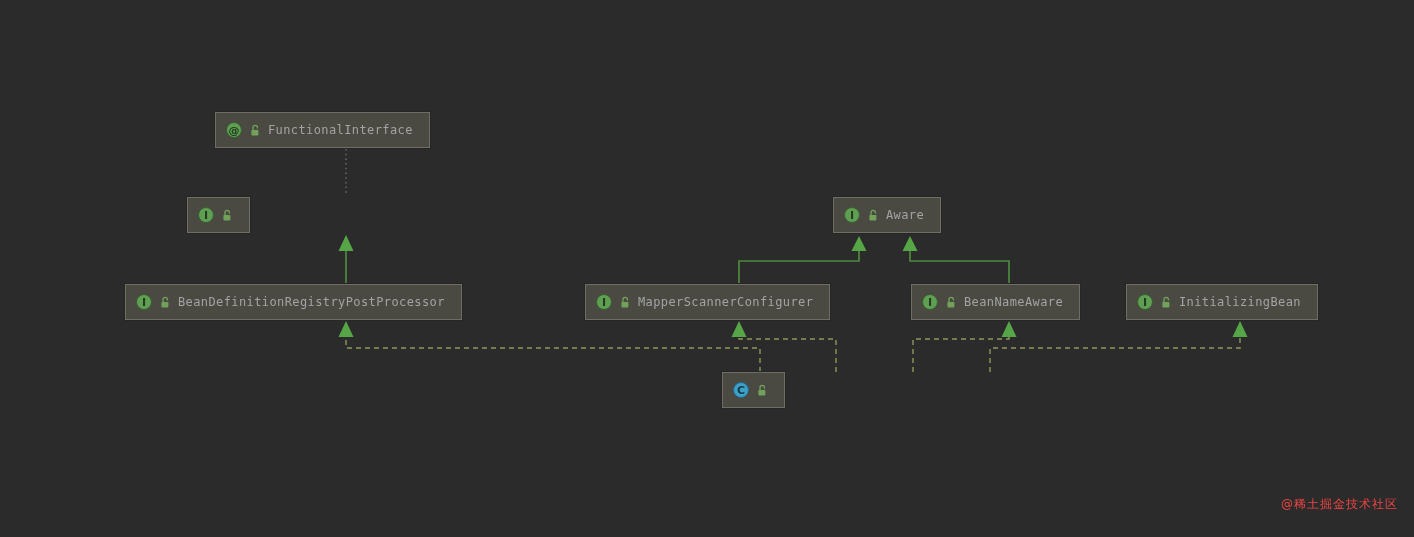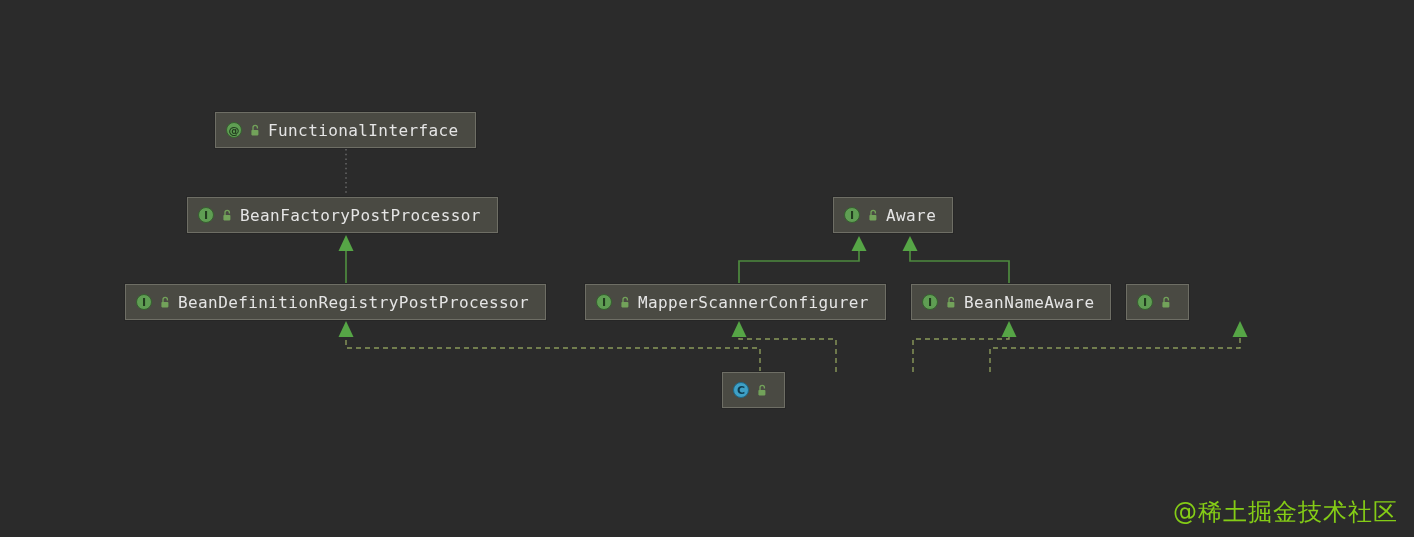--- a/index.html
+++ b/index.html
@@ -24,44 +24,44 @@
     display: inline-flex;
     align-items: center;
     gap: 7px;
     padding: 0 16px 0 10px;
     background: #4a4a43;
     border: 1px solid #6e6e65;
     box-shadow: 0 0 0 1px #262626;
     white-space: nowrap;
   }
   .node .label {
-    color: #e5e5e5;
-    font-size: 16px;
+    color: #a3a3a3;
+    font-size: 12px;
     letter-spacing: 0.4px;
   }
   .type-icon {
     width: 16px; height: 16px;
     border-radius: 50%;
     display: inline-flex;
     align-items: center;
     justify-content: center;
     font-size: 11px;
     font-weight: bold;
     flex: 0 0 auto;
     font-family: "DejaVu Sans", sans-serif;
   }
   .type-icon.green { background: #5f9e53; color: #223c1f; border: 1px solid #36602f; }
   .type-icon.blue  { background: #3fa0c6; color: #0d3a4e; border: 1px solid #1d6a8a; }
   .lock { flex: 0 0 auto; }
   .watermark {
     position: absolute;
     right: 16px;
     top: 496px;
-    color: #84cc16;
-    font-size: 24px;
+    color: #ef4444;
+    font-size: 12px;
     letter-spacing: 1px;
     font-family: "DejaVu Sans", sans-serif;
   }
 </style>
 </head>
 <body>
 
 <div class="canvas">
 
   <svg class="edges">
@@ -98,21 +98,20 @@
     </svg>
     <span class="label">FunctionalInterface</span>
   </div>
 
   <div class="node" style="left:187px; top:197px;">
     <span class="type-icon green">I</span>
     <svg class="lock" width="12" height="13" viewBox="0 0 12 13">
       <path d="M4 6 V3.6 a2.2 2.2 0 0 1 4.4 0 V4.6" fill="none" stroke="#72a25a" stroke-width="1.3"></path>
       <rect x="2.4" y="6" width="7" height="5.4" rx="0.8" fill="#72a25a"></rect>
     </svg>
-    <span class="label">BeanFactoryPostProcessor</span>
   </div>
 
   <div class="node" style="left:833px; top:197px;">
     <span class="type-icon green">I</span>
     <svg class="lock" width="12" height="13" viewBox="0 0 12 13">
       <path d="M4 6 V3.6 a2.2 2.2 0 0 1 4.4 0 V4.6" fill="none" stroke="#72a25a" stroke-width="1.3"></path>
       <rect x="2.4" y="6" width="7" height="5.4" rx="0.8" fill="#72a25a"></rect>
     </svg>
     <span class="label">Aware</span>
   </div>
@@ -143,20 +142,21 @@
     </svg>
     <span class="label">BeanNameAware</span>
   </div>
 
   <div class="node" style="left:1126px; top:284px;">
     <span class="type-icon green">I</span>
     <svg class="lock" width="12" height="13" viewBox="0 0 12 13">
       <path d="M4 6 V3.6 a2.2 2.2 0 0 1 4.4 0 V4.6" fill="none" stroke="#72a25a" stroke-width="1.3"></path>
       <rect x="2.4" y="6" width="7" height="5.4" rx="0.8" fill="#72a25a"></rect>
     </svg>
+    <span class="label">InitializingBean</span>
   </div>
 
   <div class="node" style="left:722px; top:372px;">
     <span class="type-icon blue">C</span>
     <svg class="lock" width="12" height="13" viewBox="0 0 12 13">
       <path d="M4 6 V3.6 a2.2 2.2 0 0 1 4.4 0 V4.6" fill="none" stroke="#72a25a" stroke-width="1.3"></path>
       <rect x="2.4" y="6" width="7" height="5.4" rx="0.8" fill="#72a25a"></rect>
     </svg>
   </div>
 

